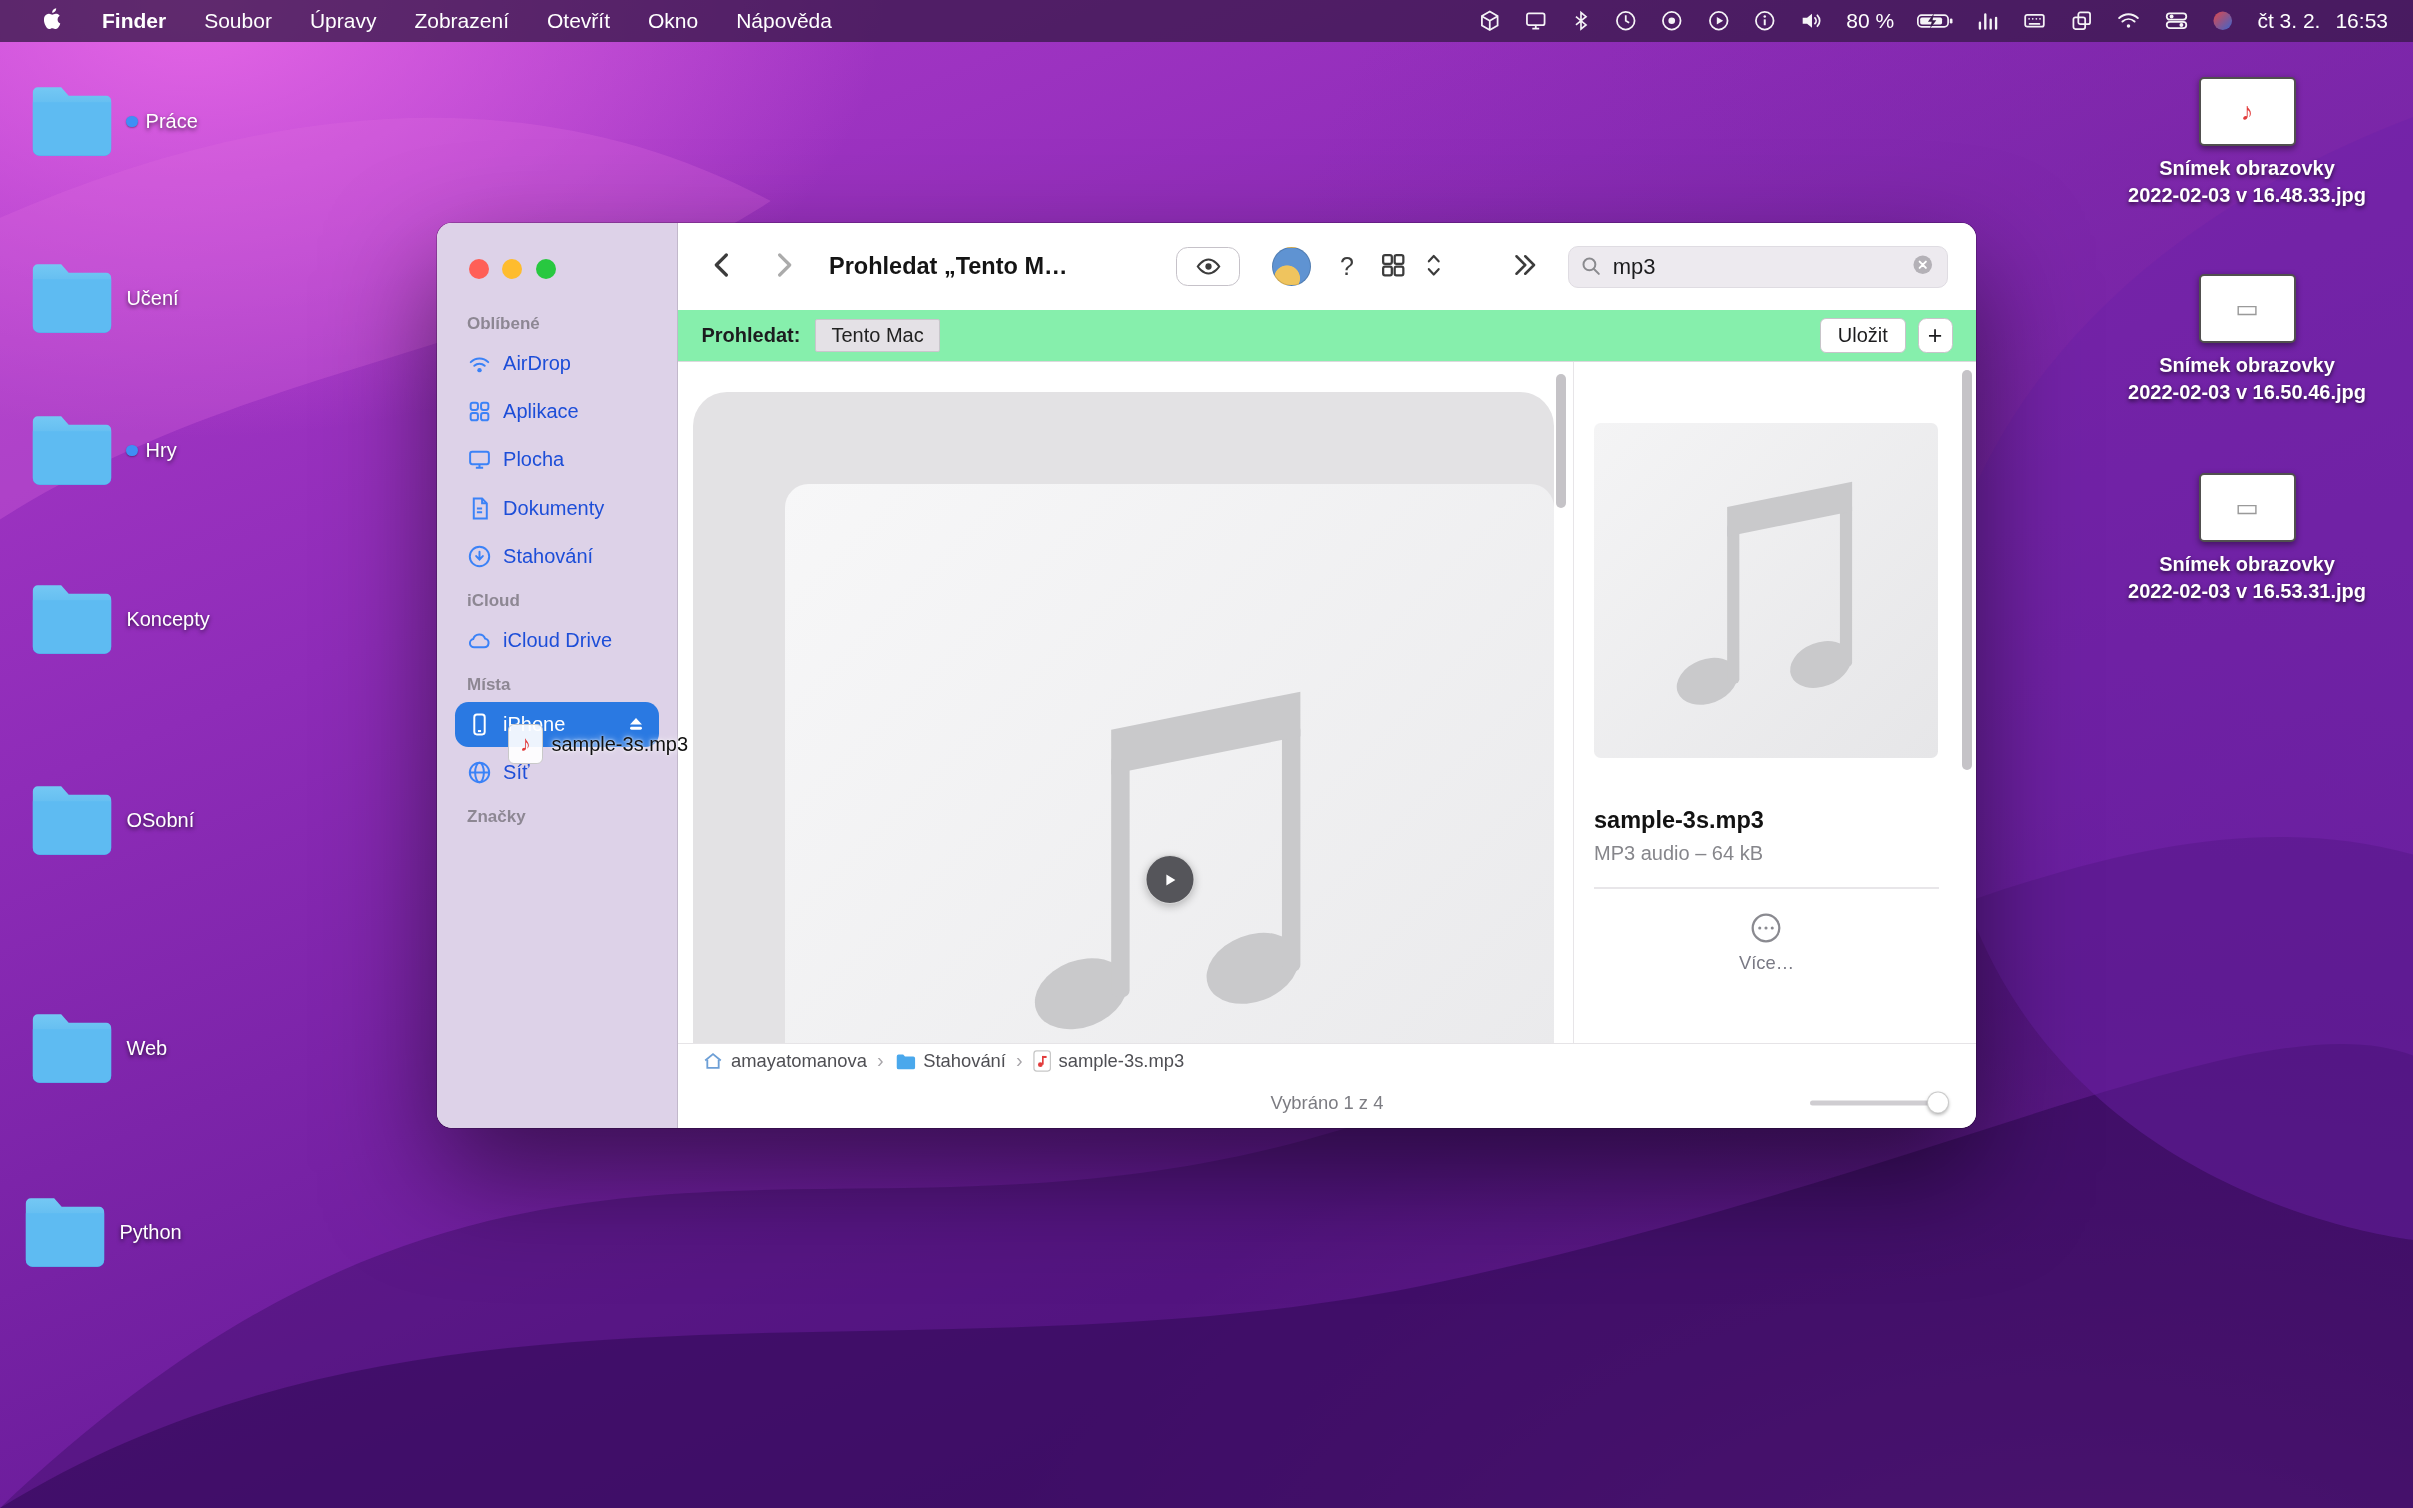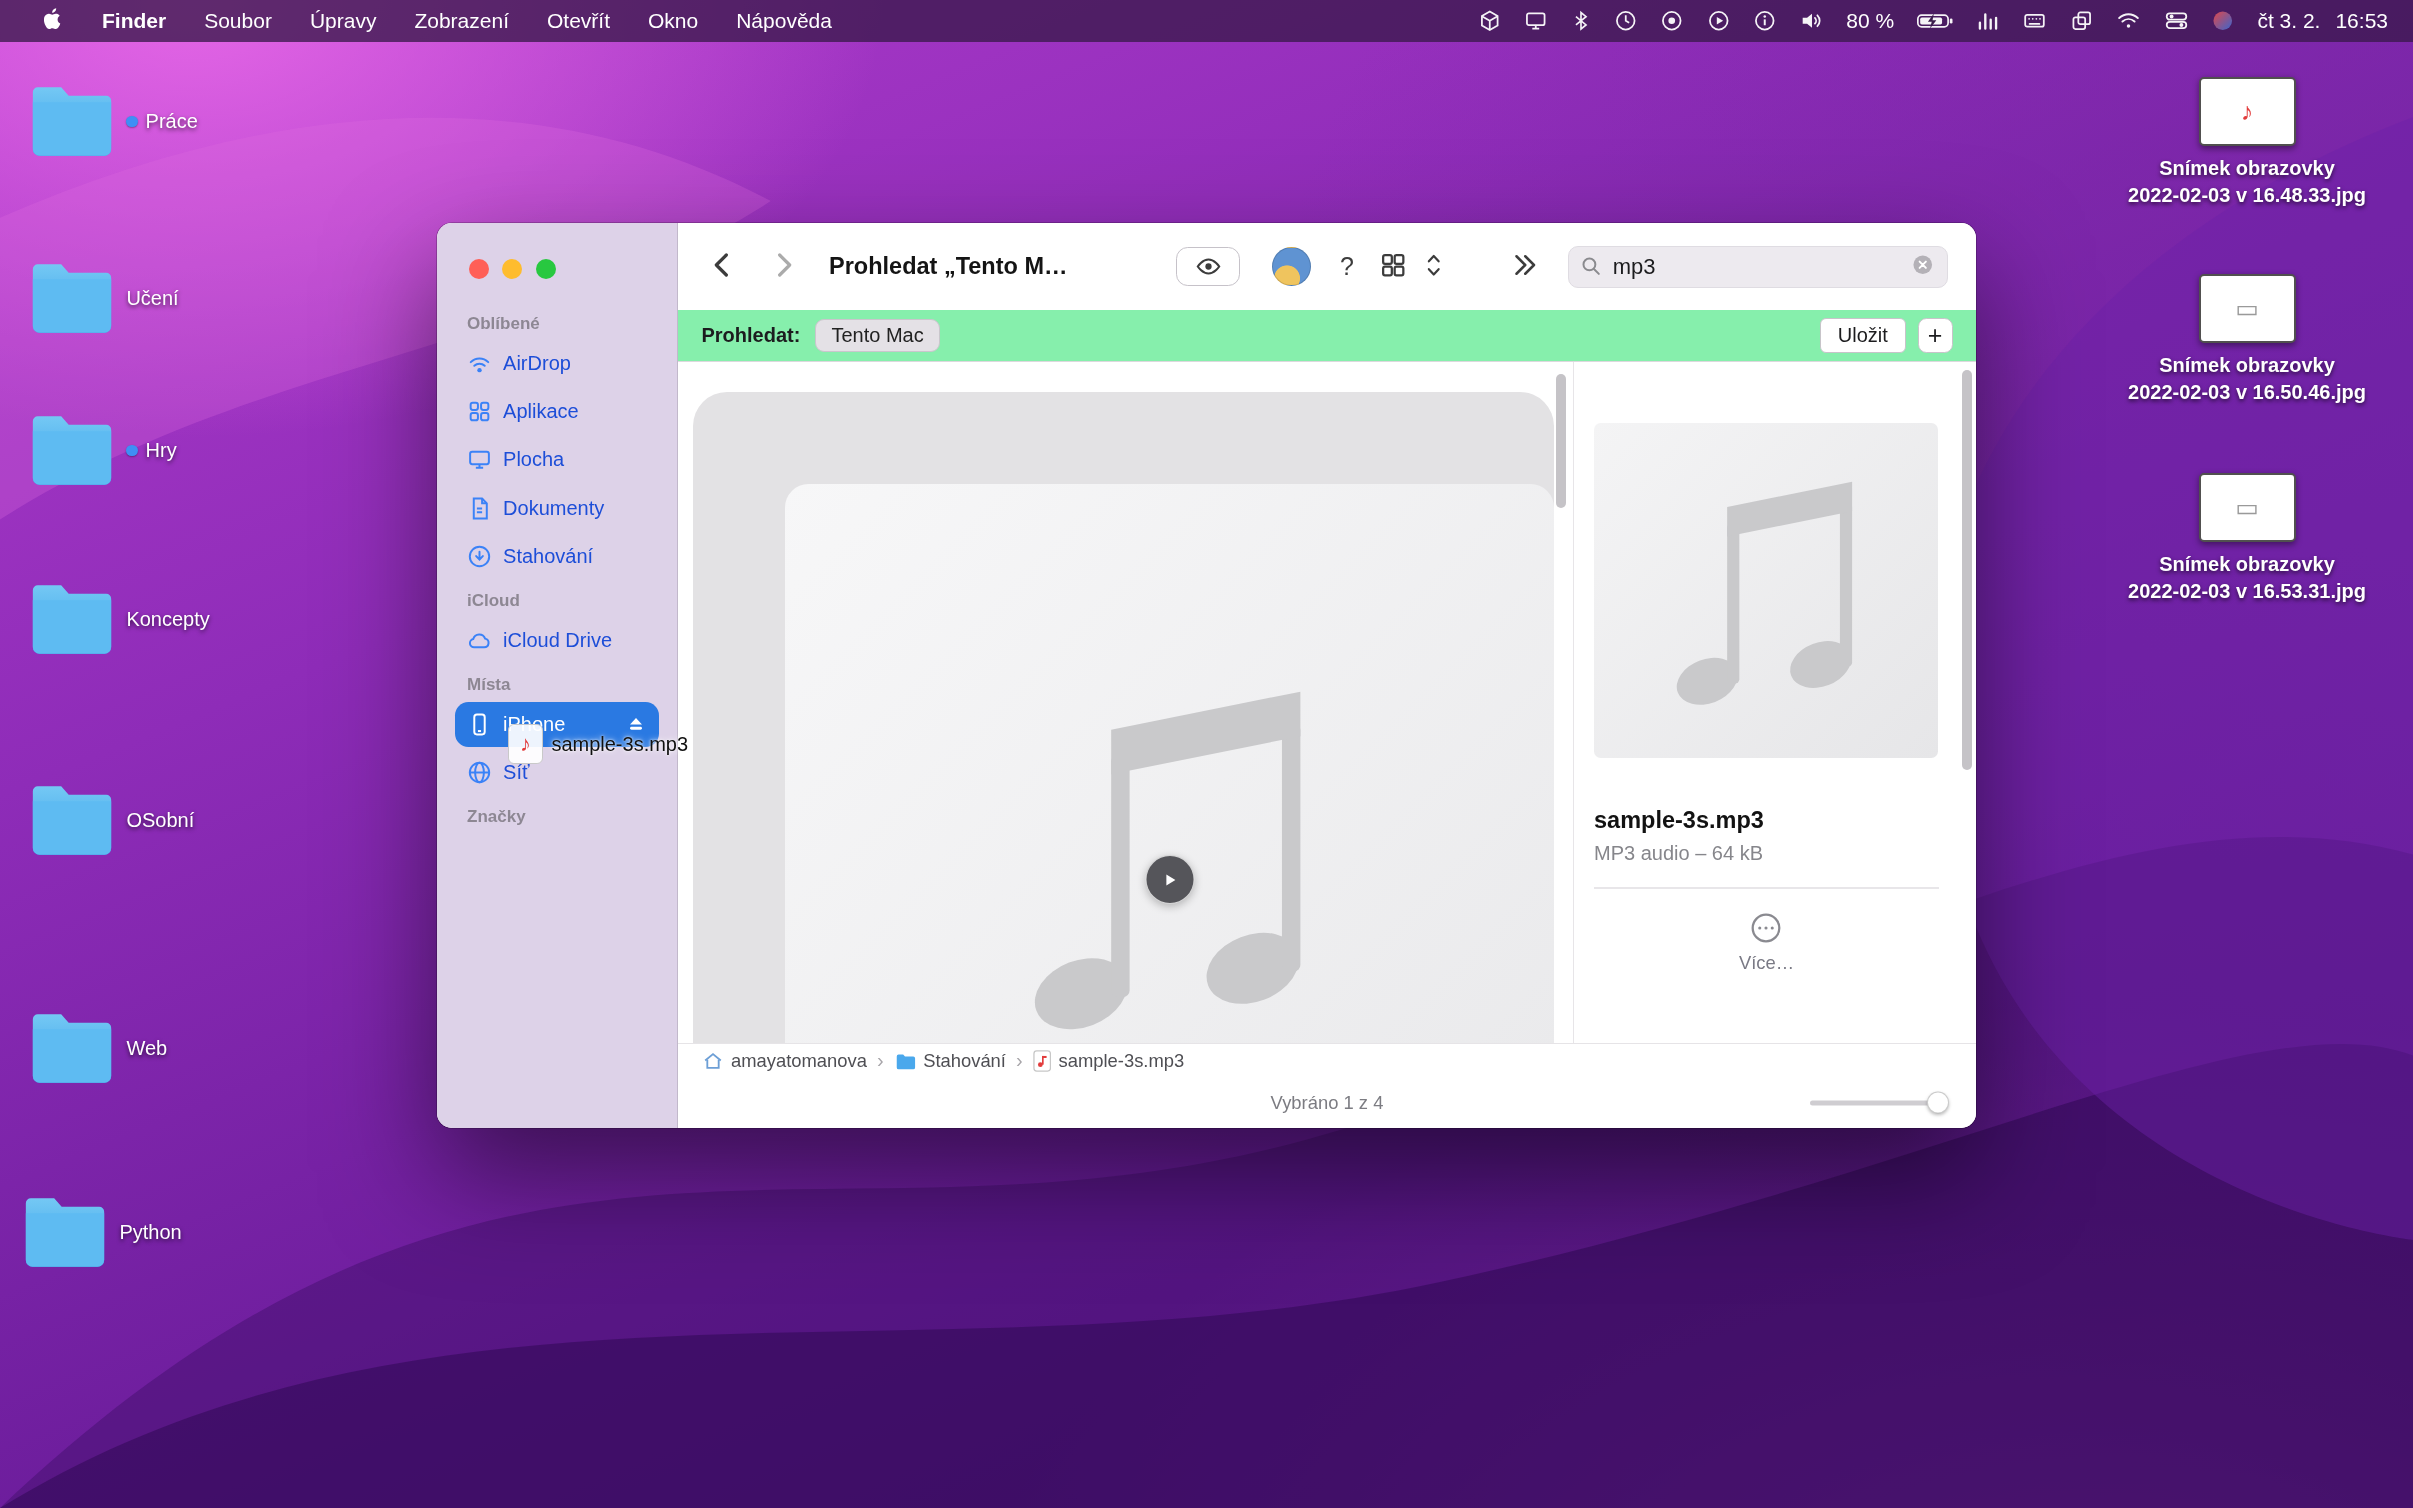--- a/index.html
+++ b/index.html
@@ -68,21 +68,21 @@
   .help { margin-left:28.5px; font-size:25px; color:#3d3d3d; }
   .tico { margin-left:25px; }
   .spacer { flex:1; }
   .search { margin-left:28.5px; width:380px; height:42px; background:#edeaef; border:0.8px solid #dfdce2;
     border-radius:10px; display:flex; align-items:center; padding:0 11.7px; gap:10px; }
   .search-val { flex:1; font-size:22px; color:#1c1c1e; }
 
   .scopebar { height:52px; flex:none; background:#86efac; border-bottom:1.7px solid #dcd9dd;
     display:flex; align-items:center; padding:0 23.5px; gap:15px; }
   .scope-label { font-size:20px; font-weight:700; color:#1c1c1e; }
-  .scope-token { background:#e4e1e6; border:0.8px solid #c9c6cc; border-radius:9px; padding:4.2px 15px;
+  .scope-token { background:#e4e1e6; border:0.8px solid #c9c6cc; border-radius:2px; padding:4.2px 15px;
     font-size:20px; color:#222; }
   .scope-right { margin-left:auto; display:flex; align-items:center; gap:11.7px; }
   .save-btn { border:0.8px solid #c7c4c9; background:#fff; border-radius:6px; padding:5px 17px;
     font-size:20px; color:#1c1c1e; }
   .plus-btn { width:35px; height:35px; border:0.8px solid #c7c4c9; background:#fff; border-radius:8.4px;
     font-size:25px; color:#1c1c1e; display:flex; align-items:center; justify-content:center; }
 
   .content { flex:1; display:flex; min-height:0; overflow:hidden; background:#fff; position:relative; }
   .gallery { position:relative; width:895px; flex:none; overflow:hidden; }
   .card-outer { position:absolute; left:15px; top:30px; width:861px; height:846px;

